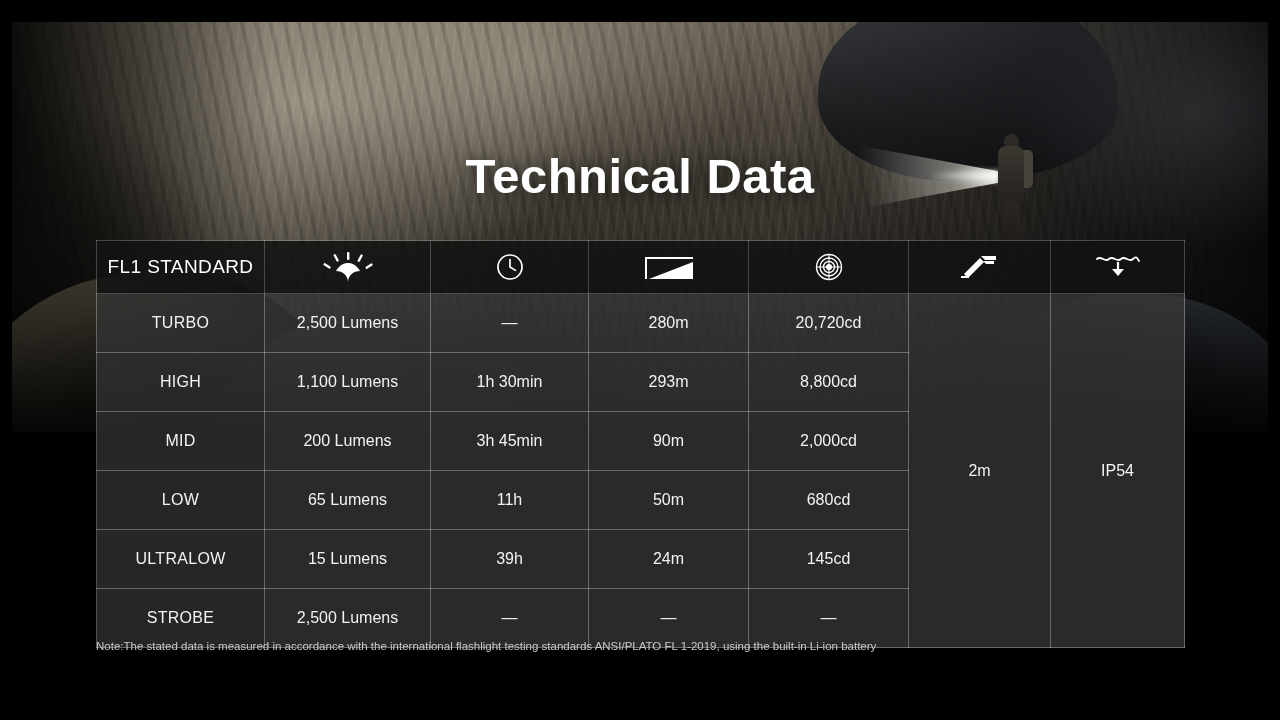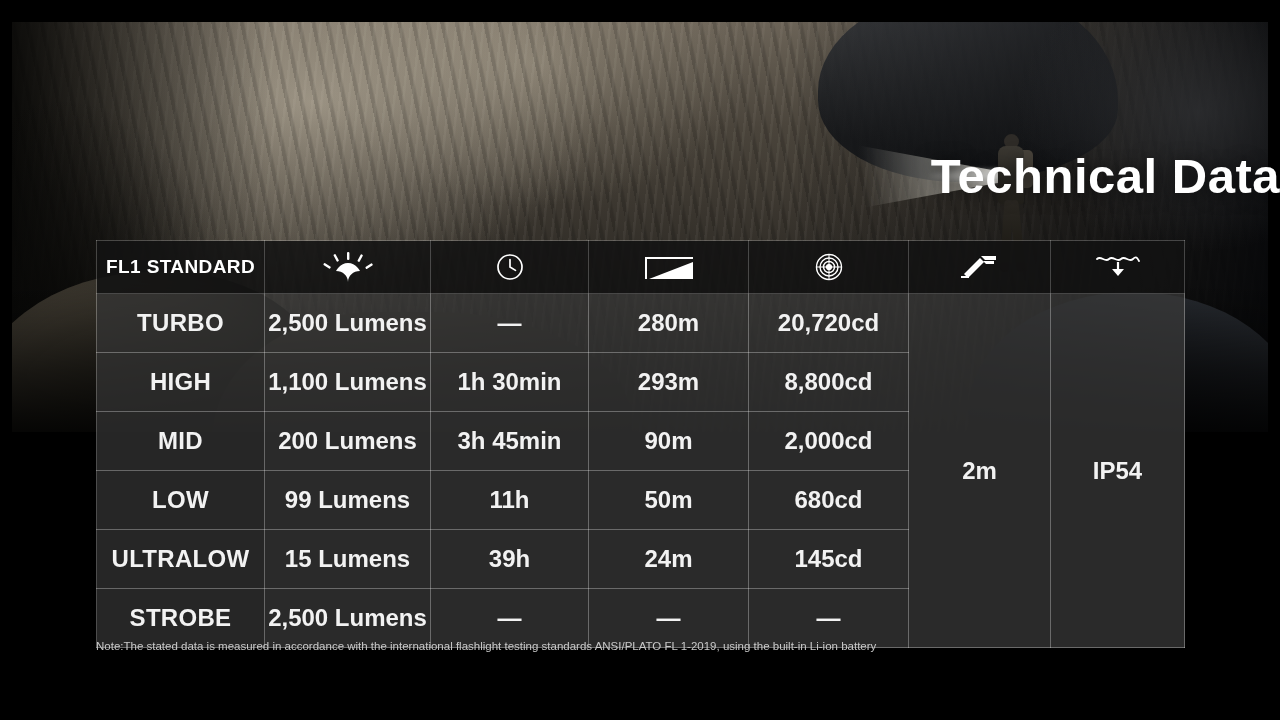--- a/index.html
+++ b/index.html
@@ -135,21 +135,21 @@
   .hero .fade-bottom {
     position: absolute; left: 0; right: 0; bottom: 0; height: 150px;
     background: linear-gradient(180deg, rgba(0,0,0,0) 0%, rgba(0,0,0,0.55) 60%, rgba(0,0,0,0.85) 100%);
   }
 
   
   .title {
     position: absolute;
     left: 0; right: 0;
     top: 148px;
-    text-align: right;
+    text-align: center;
     font-size: 49px;
     font-weight: bold;
     letter-spacing: 0.5px;
     color: #ffffff;
     text-shadow: 0 2px 18px rgba(0,0,0,0.65);
   }
 
   
   .table-wrap {
     position: absolute;
@@ -159,36 +159,36 @@
   }
   table.tech {
     border-collapse: collapse;
     width: 1088px;
     table-layout: fixed;
   }
   table.tech th, table.tech td {
     border: 1px solid rgba(255,255,255,0.30);
     text-align: center;
     vertical-align: middle;
-    font-weight: bold;
+    font-weight: normal;
     color: #f2f2f2;
   }
   table.tech thead th {
     height: 50px;
     background: rgba(18,18,18,0.88);
     border-color: rgba(255,255,255,0.22);
   }
   table.tech thead th.label-head {
     font-size: 19px;
     letter-spacing: 0.4px;
     color: #ffffff;
   }
   table.tech tbody td {
     height: 56px;
-    font-size: 24px;
+    font-size: 16px;
     background: rgba(58,58,58,0.72);
   }
   table.tech tbody td.mode {
     background: rgba(52,52,52,0.72);
     letter-spacing: 0.3px;
   }
   table.tech tbody td.span {
     background: rgba(58,58,58,0.72);
   }
   .col-mode   { width: 168px; }
@@ -335,21 +335,21 @@
         </tr>
         <tr>
           <td class="mode">MID</td>
           <td>200 Lumens</td>
           <td>3h 45min</td>
           <td>90m</td>
           <td>2,000cd</td>
         </tr>
         <tr>
           <td class="mode">LOW</td>
-          <td>99 Lumens</td>
+          <td>65 Lumens</td>
           <td>11h</td>
           <td>50m</td>
           <td>680cd</td>
         </tr>
         <tr>
           <td class="mode">ULTRALOW</td>
           <td>15 Lumens</td>
           <td>39h</td>
           <td>24m</td>
           <td>145cd</td>

